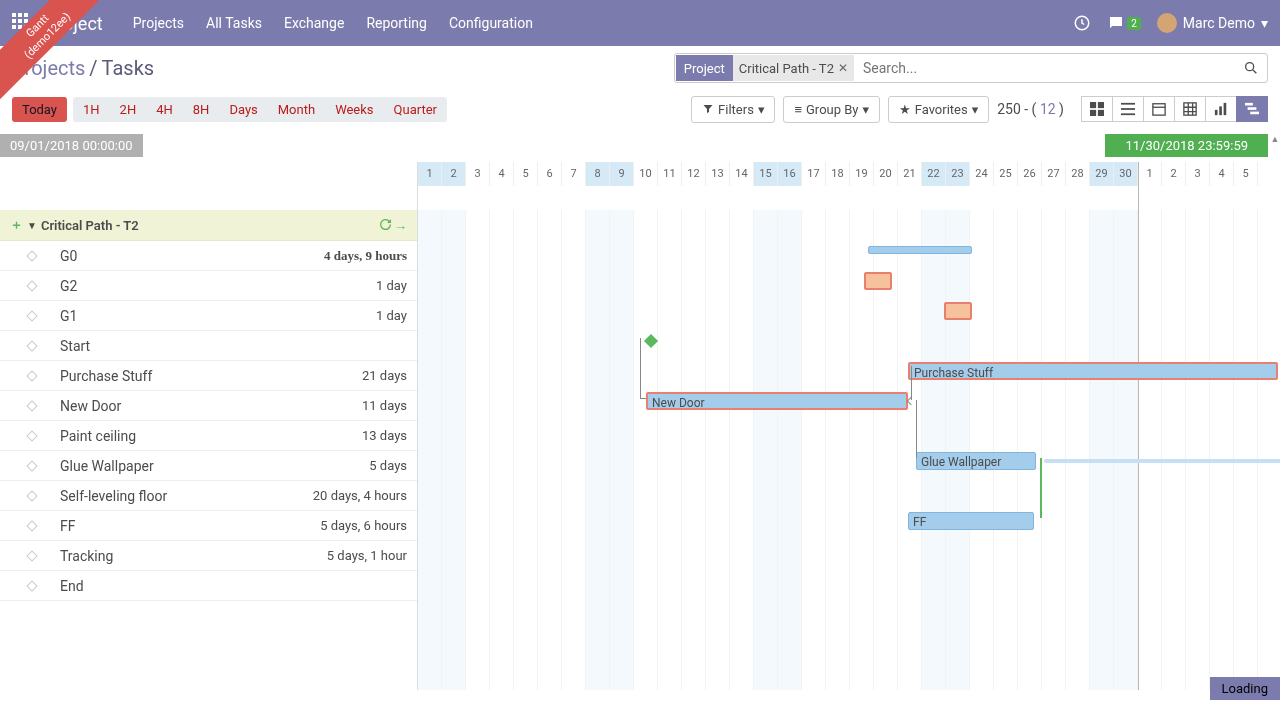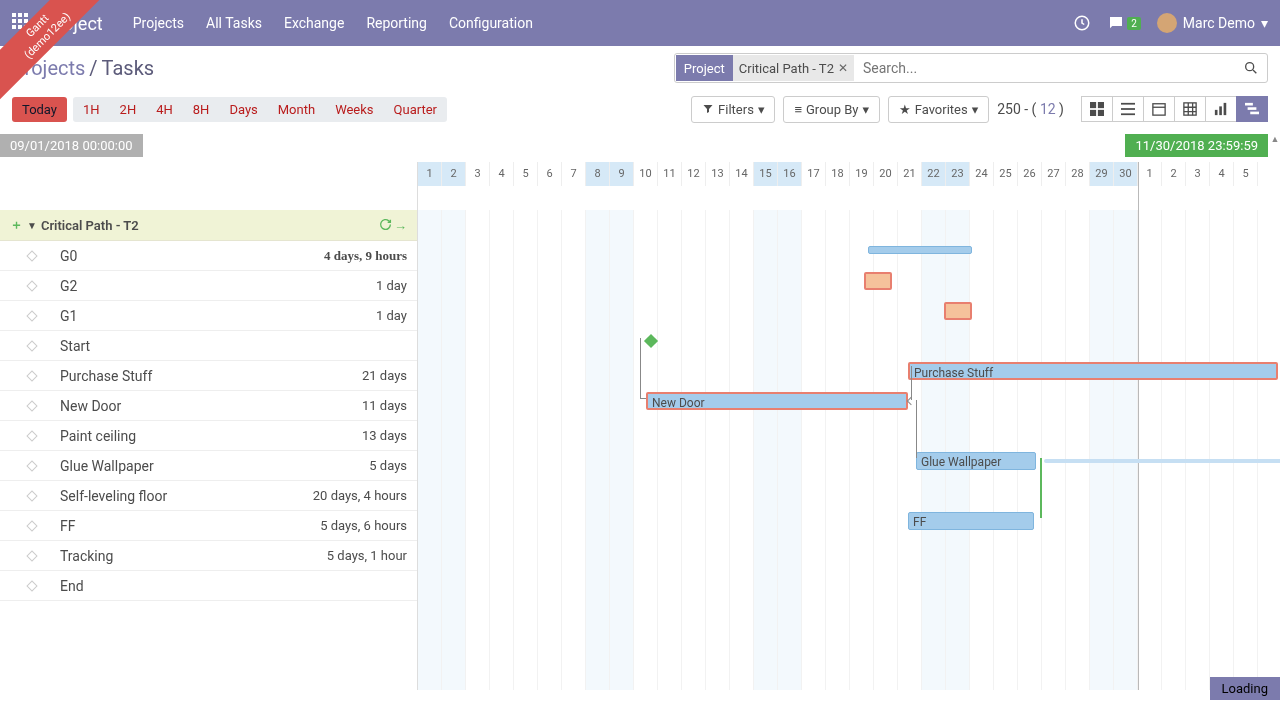--- a/index.html
+++ b/index.html
@@ -41,21 +41,21 @@
 .dd-btn { border: 1px solid #ccc; background: #fff; padding: 5px 10px; font-size: 13px; border-radius: 3px; cursor: pointer; display: flex; align-items: center; gap: 4px; color: #4c4c4c; }
 .pager { font-size: 14px; color: #4c4c4c; margin-right: 10px; }
 .pager .hl { color: #7c7bad; }
 .view-switch { display: flex; }
 .view-switch span { border: 1px solid #ccc; padding: 5px 8px; cursor: pointer; color: #4c4c4c; margin-left: -1px; display: flex; align-items: center; }
 .view-switch span.active { background: #7c7bad; color: #fff; border-color: #7c7bad; }
 
 
 .range-band { height: 28px; position: relative; background: #fff; }
 .range-start { position: absolute; left: 0; top: 0; background: #b0b0b0; color: #fff; font-size: 13px; padding: 4px 10px; }
-.range-end { position: absolute; right: 12px; top: 0; background: #50af51; color: #fff; font-size: 13px; padding: 4px 10px; }
+.range-end { position: absolute; right: 12px; top: 0; background: #50af51; color: #fff; font-size: 13px; padding: 4px 20px; }
 .scroll-arrow { position: absolute; right: 0; top: 0; width: 10px; height: 14px; font-size: 9px; color: #888; text-align: center; cursor: pointer; }
 
 
 .tl-head { height: 48px; border-top: 0; display: flex; }
 .tl-left { width: 418px; border-right: 1px solid #ddd; }
 .tl-right { flex: 1; position: relative; }
 .month-row { height: 24px; text-align: center; font-size: 14px; color: #4c4c4c; border-bottom: 1px solid #e9e9e9; line-height: 24px; }
 .days-row { height: 24px; display: flex; }
 .day { width: 24px; flex-shrink: 0; text-align: center; font-size: 11px; color: #666; border-right: 1px solid #eee; line-height: 24px; }
 .day.wk { background: #d6e9f7; }

